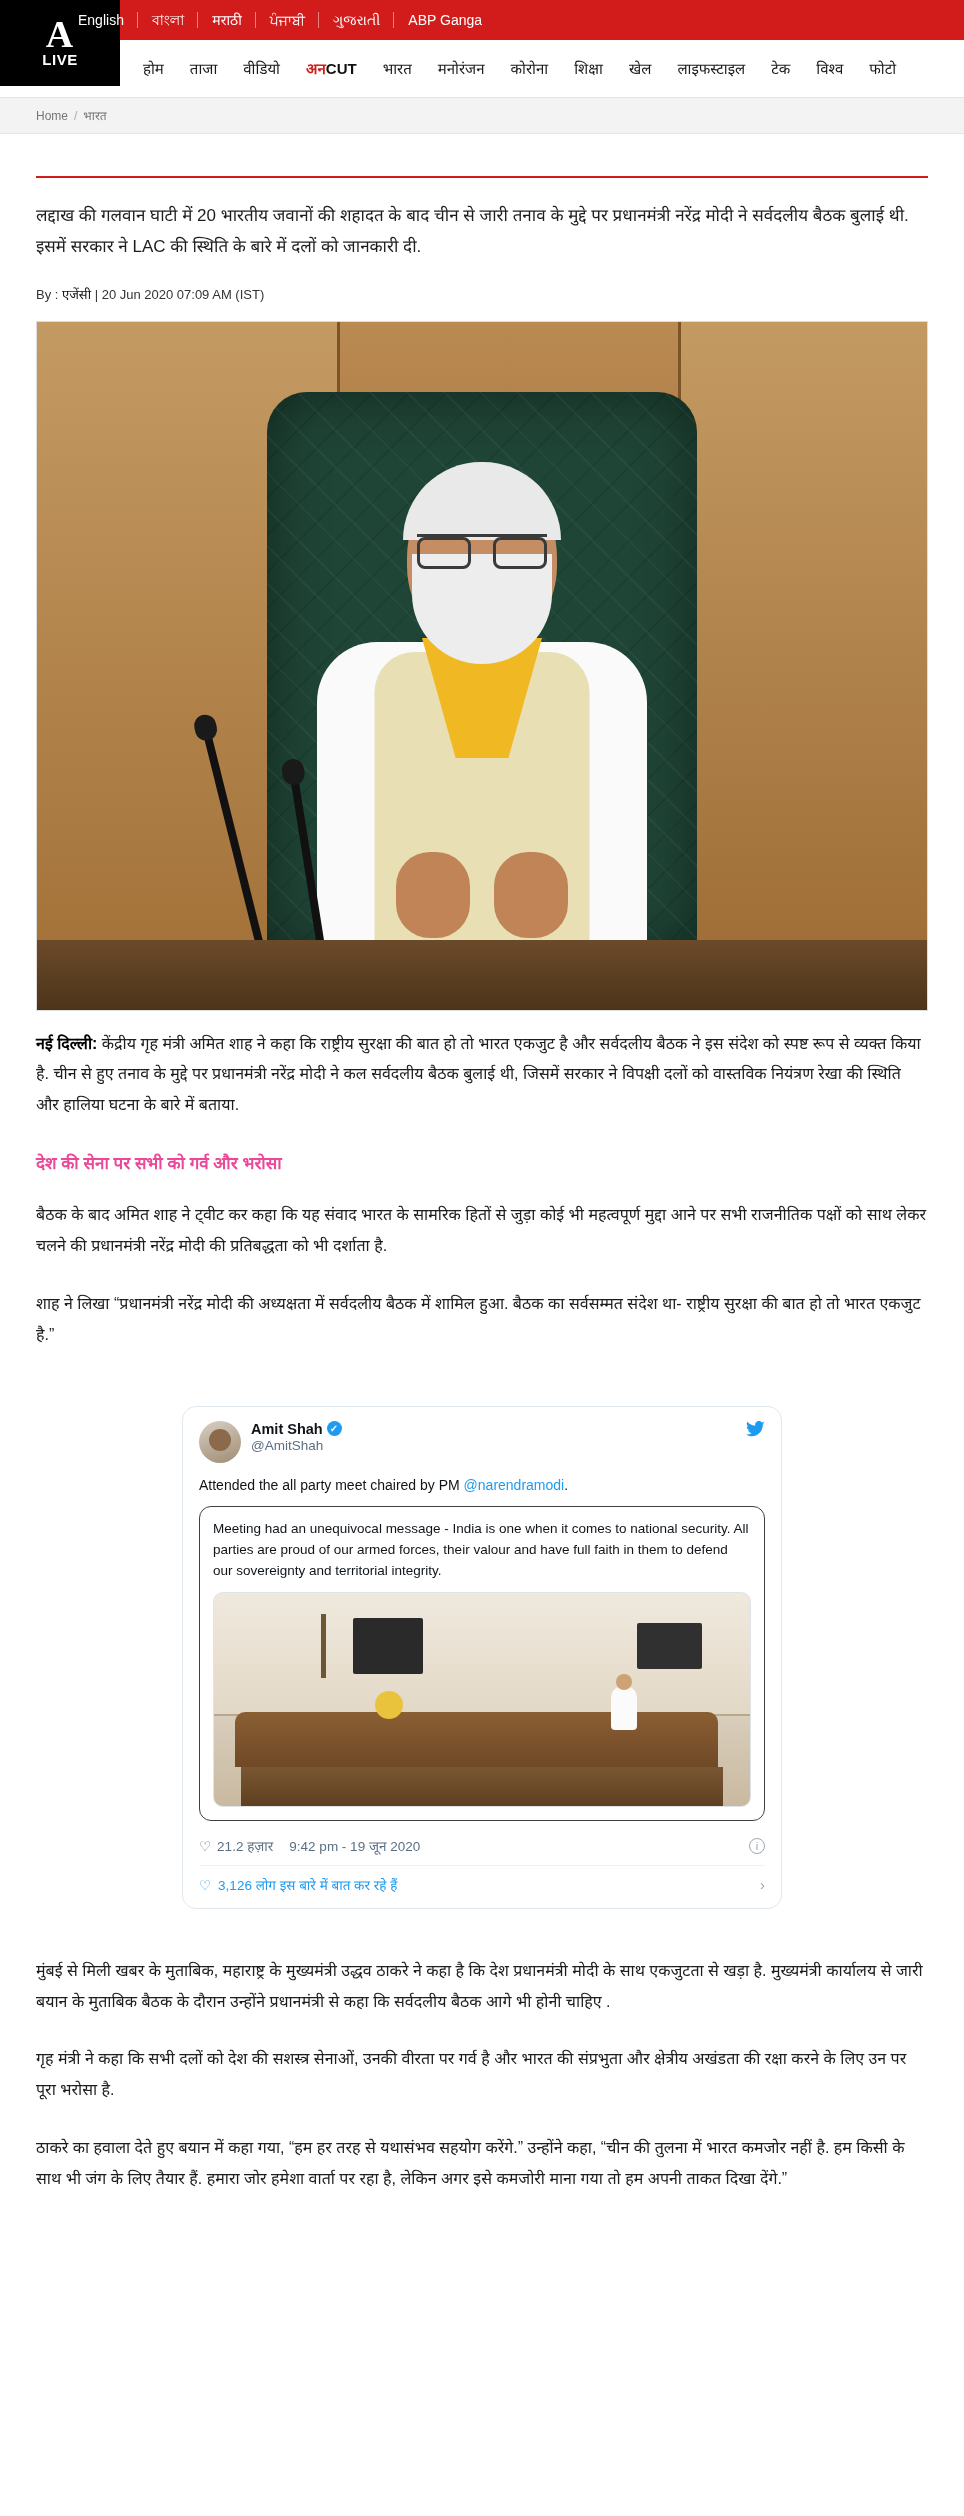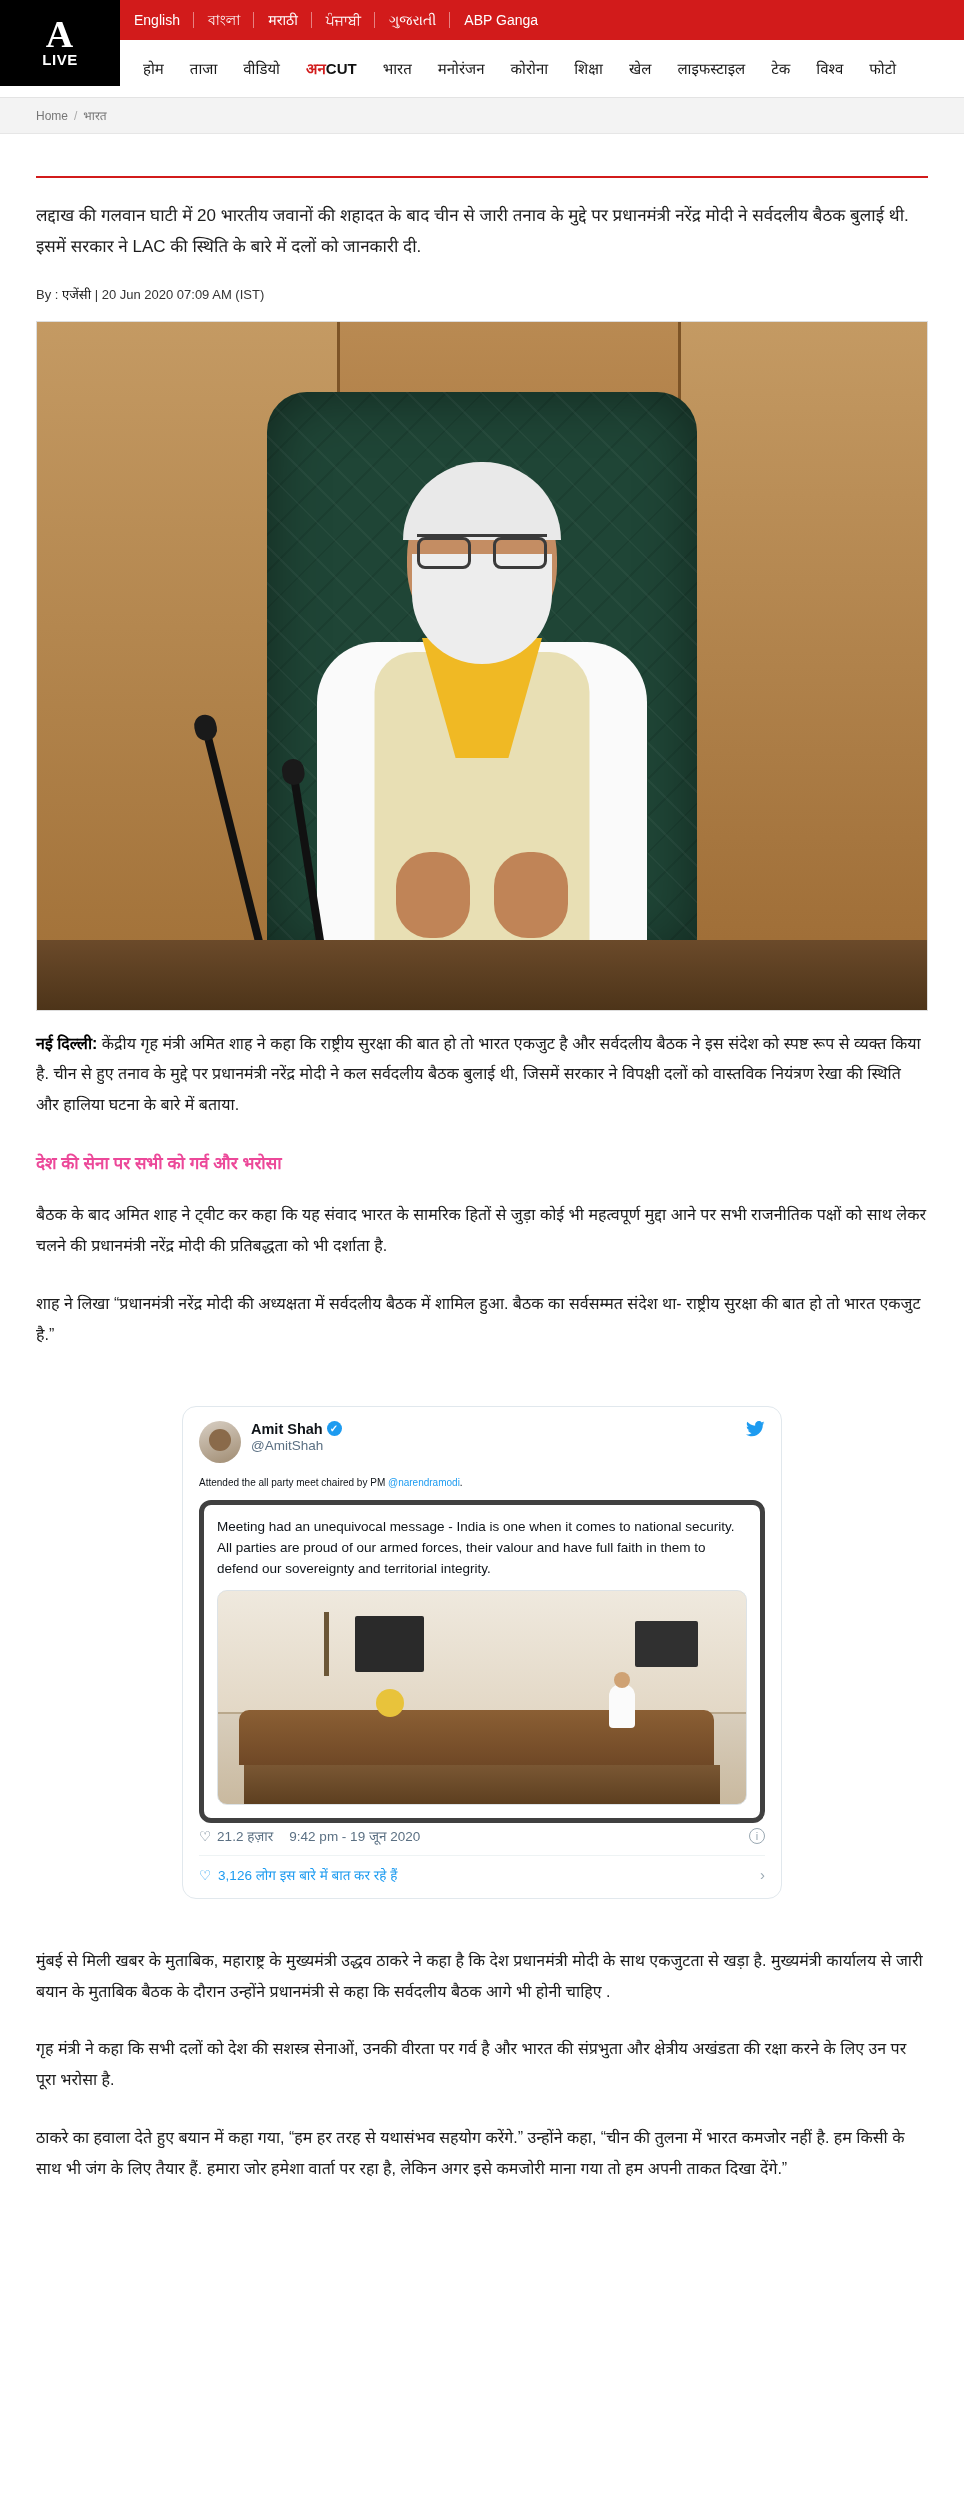--- a/index.html
+++ b/index.html
@@ -13,21 +13,21 @@
     margin: 0 auto;
     color: #222;
   }
 
   
   .topbar {
     background: #d21b1b;
     height: 40px;
     display: flex;
     align-items: center;
-    padding-left: 120px;
+    padding-left: 64px;
     color: #fff;
     font-size: 14px;
   }
   .lang-list { display: flex; align-items: center; gap: 0; }
   .lang-item {
     padding: 0 14px;
     color: #ffffff;
     font-size: 14px;
     line-height: 40px;
     white-space: nowrap;
@@ -300,28 +300,29 @@
     background: #1d9bf0; border-radius: 50%;
     position: relative; flex: 0 0 15px;
   }
   .verified:after {
     content:"✓"; color:#fff; font-size:10px; line-height:15px;
     position:absolute; left:3px; top:0;
   }
   .tw-handle { font-size: 13.5px; color: #5b7083; margin-top: 1px; }
   .tw-bird { color:#1d9bf0; font-size: 17px; line-height: 1; }
   .tw-text {
-    font-size: 10px; color: #0f1419; line-height: 1.5;
+    font-size: 14px; color: #0f1419; line-height: 1.5;
     margin: 12px 0 10px 0;
   }
   .tw-text a { color: #1d9bf0; text-decoration: none; }
   .tw-quote {
-    border: 5px solid #404040;
+    border: 1px solid #404040;
     border-radius: 12px;
     overflow: hidden;
+    margin-bottom: 12px;
   }
   .tw-quote-text {
     font-size: 13.5px; color: #0f1419; line-height: 1.55;
     padding: 12px 13px 10px 13px;
   }
   .tw-photo {
     height: 215px; margin: 0 13px 13px 13px;
     border: 1px solid #dde3e7; border-radius: 10px;
     position: relative; overflow: hidden;
     background: linear-gradient(180deg,#e6dfd3 0%, #d9cfbe 55%, #c9b99f 100%);

